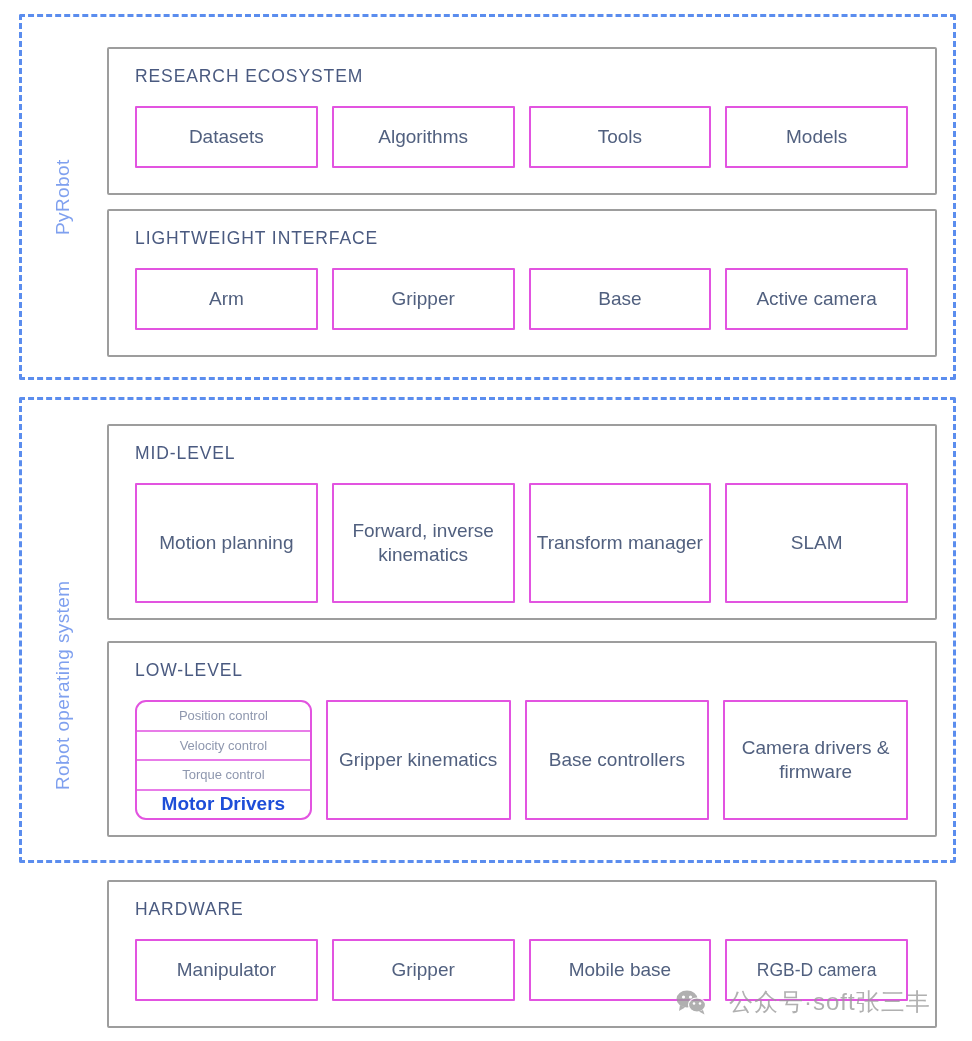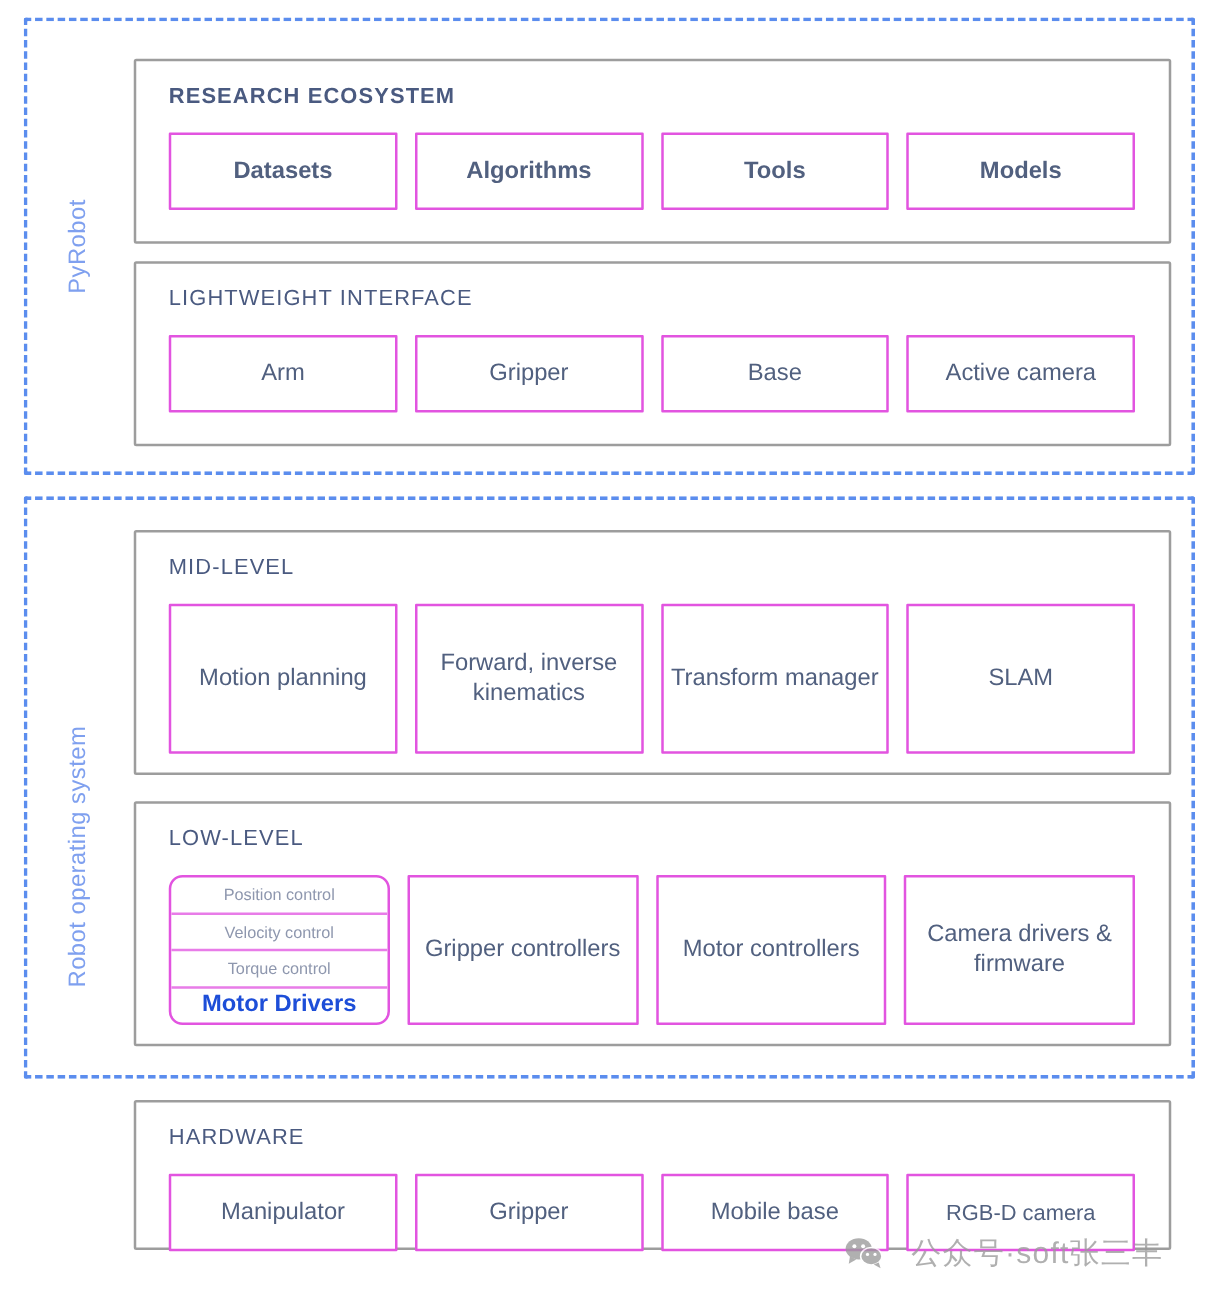--- a/index.html
+++ b/index.html
@@ -49,25 +49,25 @@
   #label-ros     { left: 52px; top: 790px; }
 
   
   .panel {
     position: absolute;
     box-sizing: border-box;
     border: 2px solid #9d9d9d;
     background: #ffffff;
     border-radius: 2px;
   }
-  #panel-research  { left: 107px; top: 47px;  width: 830px; height: 148px; font-weight: bold; }
+  #panel-research  { left: 107px; top: 47px;  width: 830px; height: 148px; }
   #panel-interface { left: 107px; top: 209px; width: 830px; height: 148px; }
   #panel-mid       { left: 107px; top: 424px; width: 830px; height: 196px; }
   #panel-low       { left: 107px; top: 641px; width: 830px; height: 196px; text-decoration: underline; }
-  #panel-hardware  { left: 107px; top: 880px; width: 830px; height: 120px; }
+  #panel-hardware  { left: 107px; top: 880px; width: 830px; height: 148px; }
 
   .panel-title {
     position: absolute;
     left: 26px;
     top: 17px;
     font-size: 17.5px;
     letter-spacing: 0.9px;
     color: #4a5a80;
     white-space: nowrap;
   }
@@ -191,22 +191,22 @@
 
   <div class="panel" id="panel-low">
     <div class="panel-title">LOW-LEVEL</div>
     <div class="items-row tall">
       <div class="stack-box">
         <div class="stack-row">Position control</div>
         <div class="stack-row">Velocity control</div>
         <div class="stack-row">Torque control</div>
         <div class="stack-row">Motor Drivers</div>
       </div>
-      <div class="item-box">Gripper controllers</div>
-      <div class="item-box">Motor controllers</div>
+      <div class="item-box">Gripper kinematics</div>
+      <div class="item-box">Base controllers</div>
       <div class="item-box">Camera drivers &amp; firmware</div>
     </div>
   </div>
 
   <div class="panel" id="panel-hardware">
     <div class="panel-title">HARDWARE</div>
     <div class="items-row short">
       <div class="item-box">Manipulator</div>
       <div class="item-box">Gripper</div>
       <div class="item-box">Mobile base</div>

